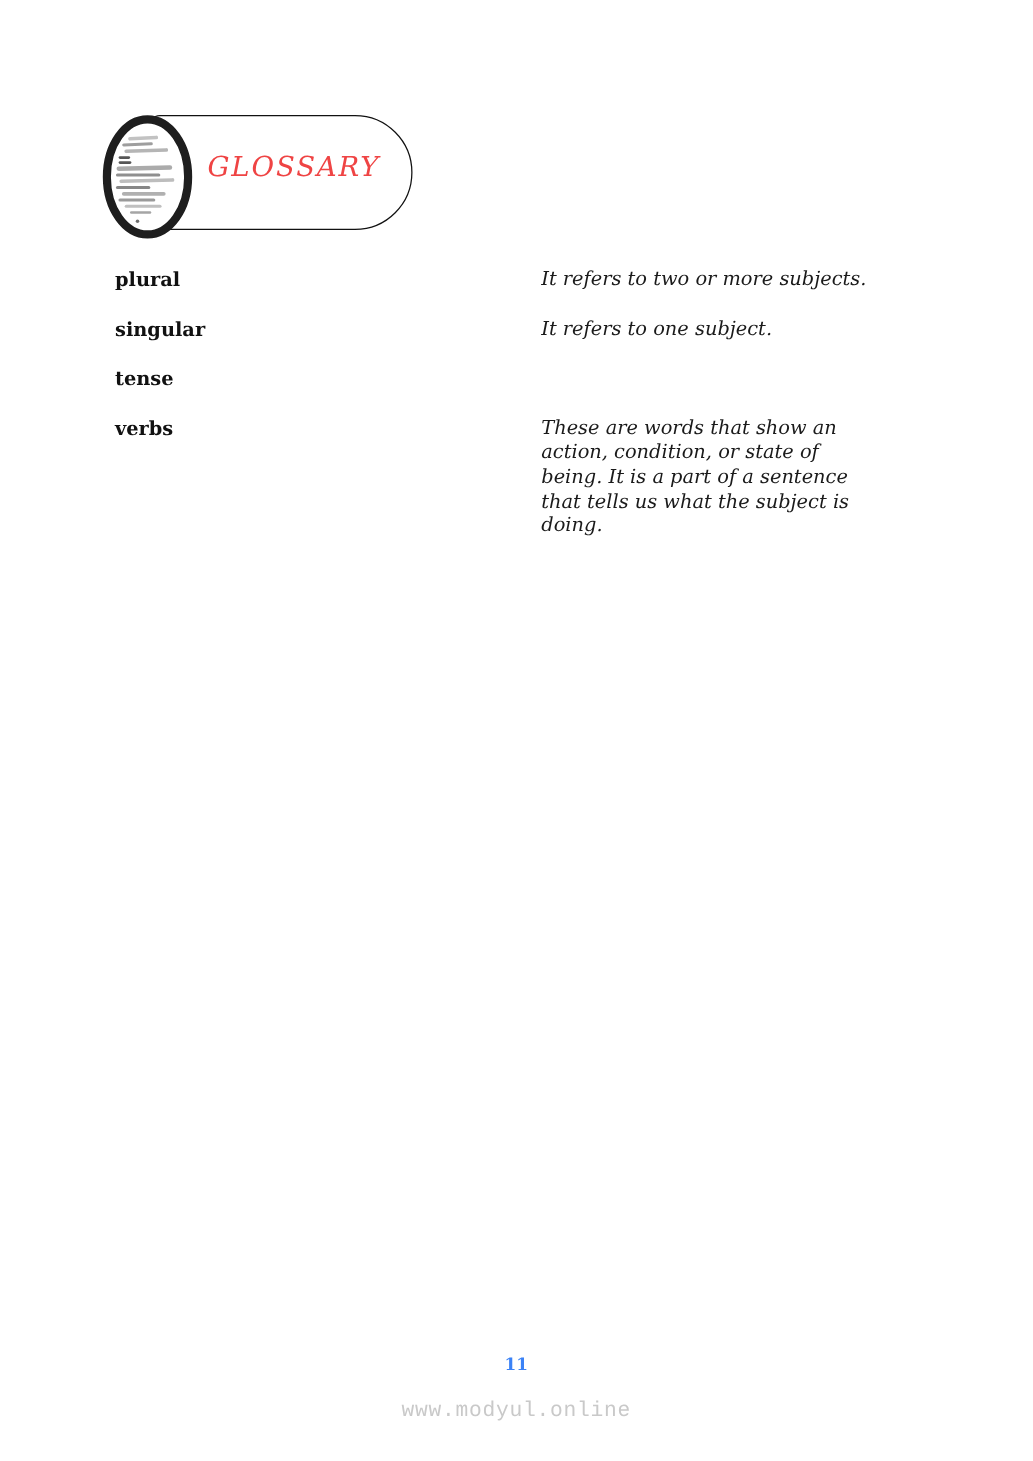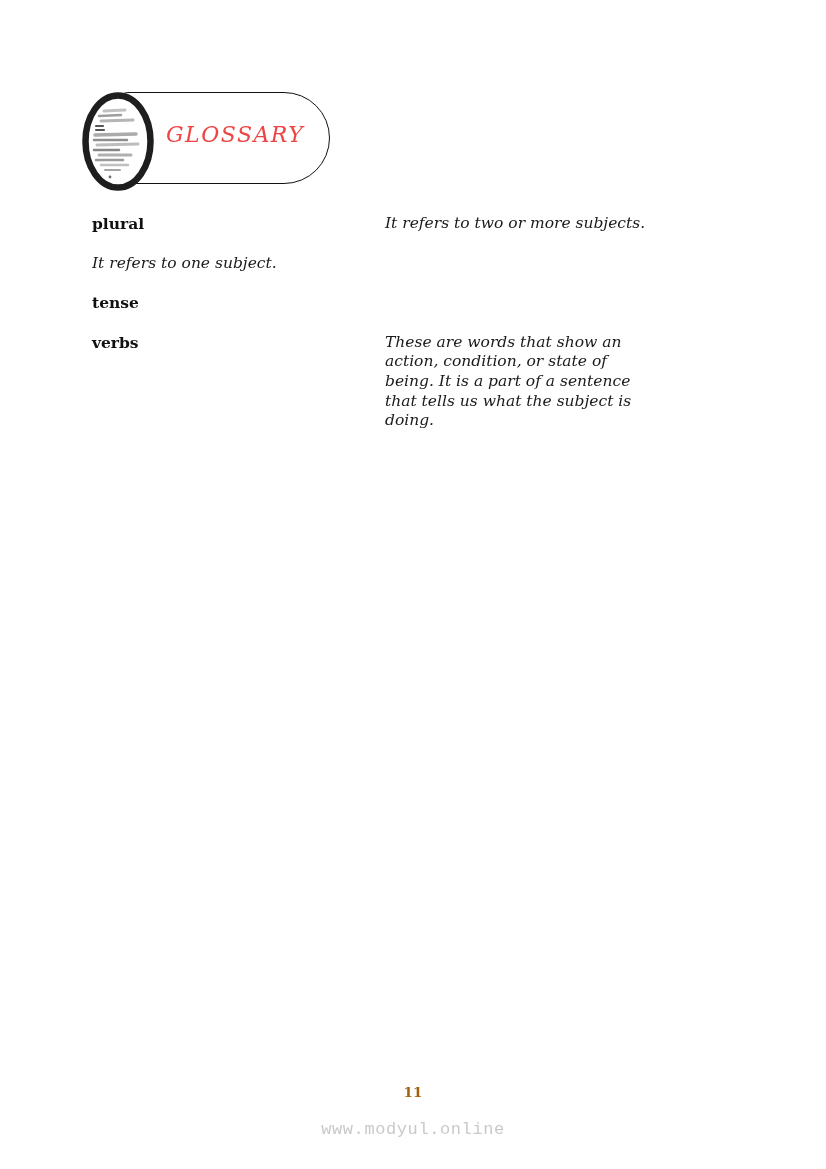--- a/index.html
+++ b/index.html
@@ -51,20 +51,21 @@
   .glossary-list {
     position: absolute;
     left: 92px;
     top: 214px;
     width: 640px;
   }
   .entry {
     display: flex;
     align-items: flex-start;
     margin-bottom: 20px;
+    gap: 48px;
   }
   .term {
     width: 293px;
     flex-shrink: 0;
     font-weight: bold;
     font-size: 15.5px;
     line-height: 19.6px;
     color: #111111;
   }
   .definition {
@@ -77,21 +78,21 @@
 
   
   .page-number {
     position: absolute;
     left: 0;
     top: 1084px;
     width: 100%;
     text-align: center;
     font-size: 13.5px;
     font-weight: 600;
-    color: #a16207;
+    color: #3b82f6;
   }
   .watermark {
     position: absolute;
     left: 0;
     top: 1120px;
     width: 100%;
     text-align: center;
     font-family: Liberation Mono, monospace;
     font-size: 17px;
     letter-spacing: 0.6px;
@@ -128,20 +129,21 @@
   <div class="banner-title">GLOSSARY</div>
 
   <div class="glossary-list">
 
     <div class="entry">
       <div class="term">plural</div>
       <div class="definition">It refers to two or more subjects.</div>
     </div>
 
     <div class="entry">
+      <div class="term">singular</div>
       <div class="definition">It refers to one subject.</div>
     </div>
 
 
     <div class="entry">
       <div class="term">tense</div>
     </div>
 
     <div class="entry">
       <div class="term">verbs</div>

